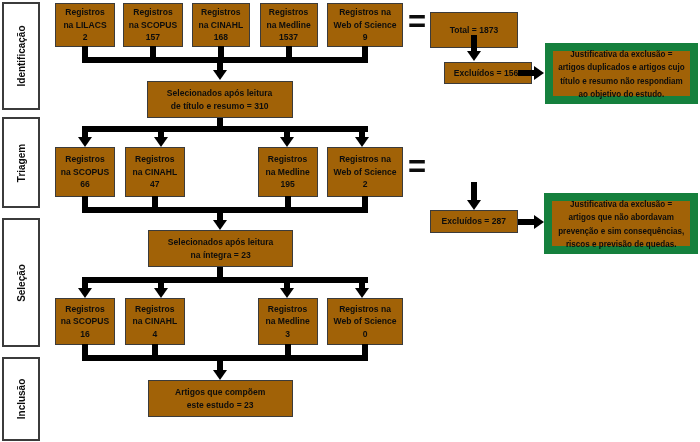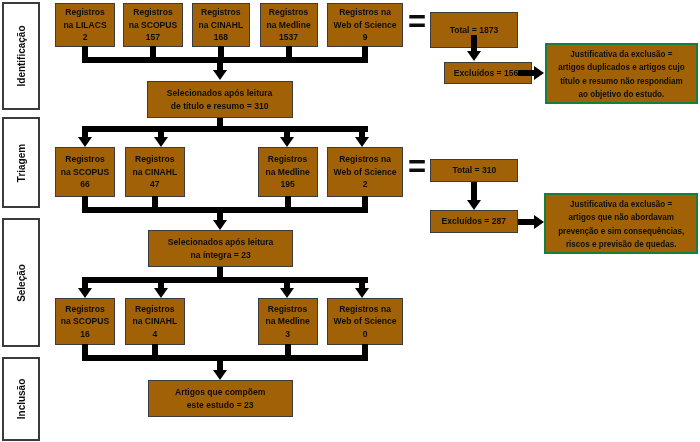--- a/index.html
+++ b/index.html
@@ -17,21 +17,21 @@
     box-sizing: border-box;
     background: #a16207;
     border: 1.5px solid #3b3b3b;
     display: flex;
     align-items: center;
     justify-content: center;
     text-align: center;
   }
   .box .ct { transform: scaleX(0.9); transform-origin: 50% 50%; }
   .ln { white-space: nowrap; font-size: 9.5px; line-height: 12.5px; font-weight: bold; }
-  .jbox { border: 2px solid #15803d; }
+  .jbox { border: 8px solid #15803d; }
   .jbox .ct { transform: scaleX(0.85); }
   .jln { white-space: nowrap; font-size: 9.5px; line-height: 13.2px; font-weight: bold; }
   .stage {
     position: absolute;
     left: 2px;
     width: 38px;
     box-sizing: border-box;
     background: #ffffff;
     border: 2px solid #3b3b3b;
     display: flex;
@@ -257,25 +257,20 @@
   <div class="box jbox" style="left:545px;top:43px;width:153px;height:61px;">
     <div class="ct">
       <div class="jln">Justificativa da exclusão =</div>
       <div class="jln">artigos duplicados e artigos cujo</div>
       <div class="jln">título e resumo não respondiam</div>
       <div class="jln">ao objetivo do estudo.</div>
     </div>
   </div>
 
   <div class="eq" style="left:403px;top:152px;">=</div>
-  <div class="box" style="left:430px;top:159px;width:88px;height:23px;">
-    <div class="ct">
-        <div class="ln">Total = 310</div>
-      </div>
-  </div>
   <div class="vl" style="left:471px;top:182px;height:19px;"></div>
   <div class="ad" style="left:467px;top:200px;"></div>
   <div class="box" style="left:430px;top:210px;width:88px;height:23px;">
     <div class="ct">
         <div class="ln">Excluídos = 287</div>
       </div>
   </div>
   <div class="hl" style="left:518px;top:219px;width:17px;"></div>
   <div class="ar" style="left:534px;top:215px;"></div>
   <div class="box jbox" style="left:544px;top:193px;width:154px;height:61px;">

